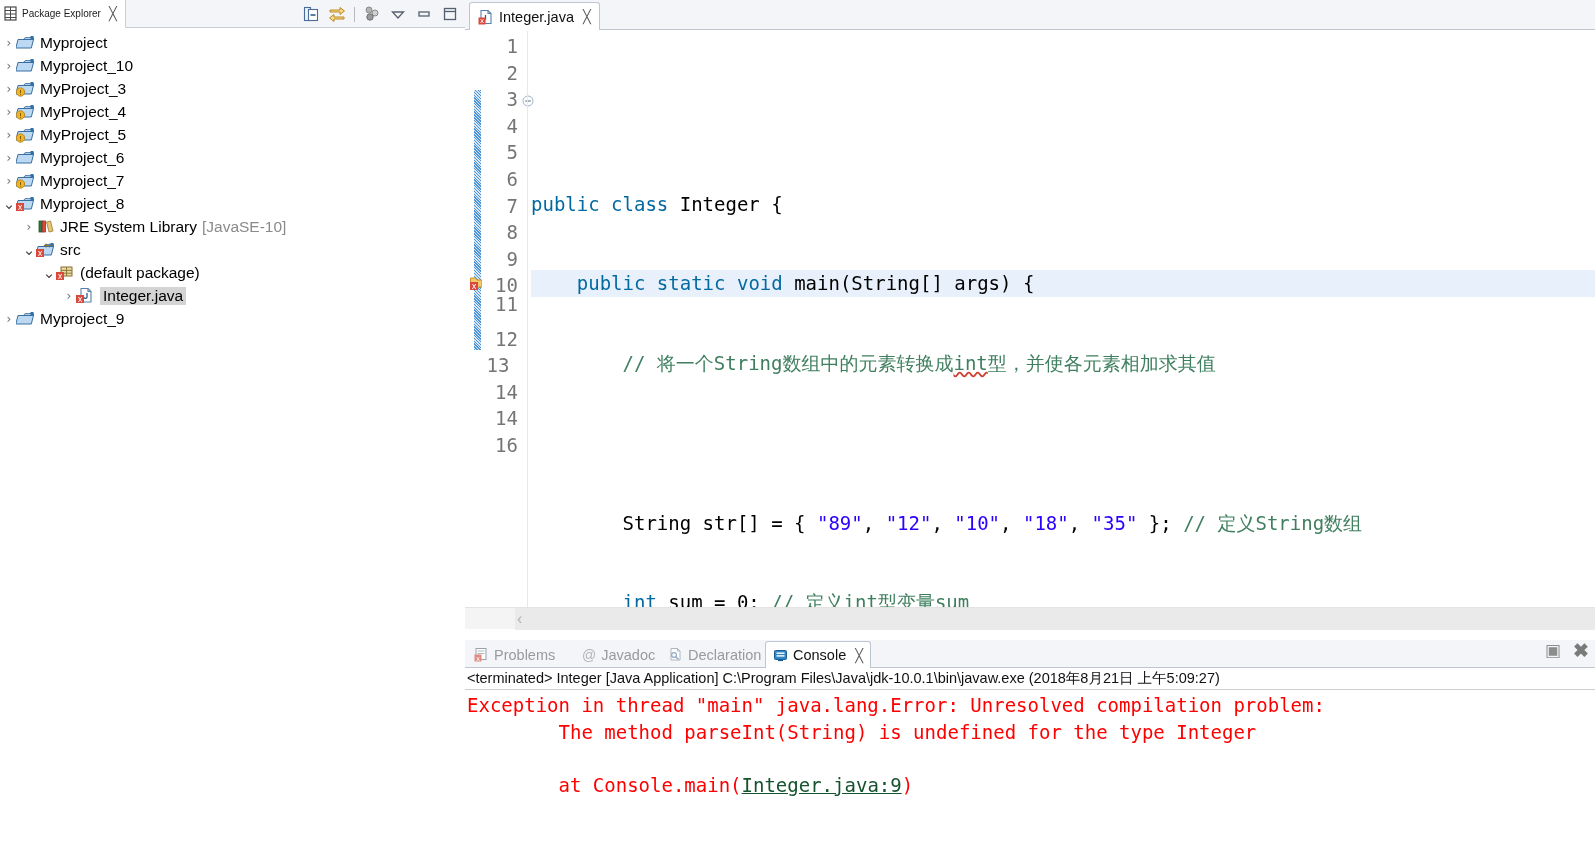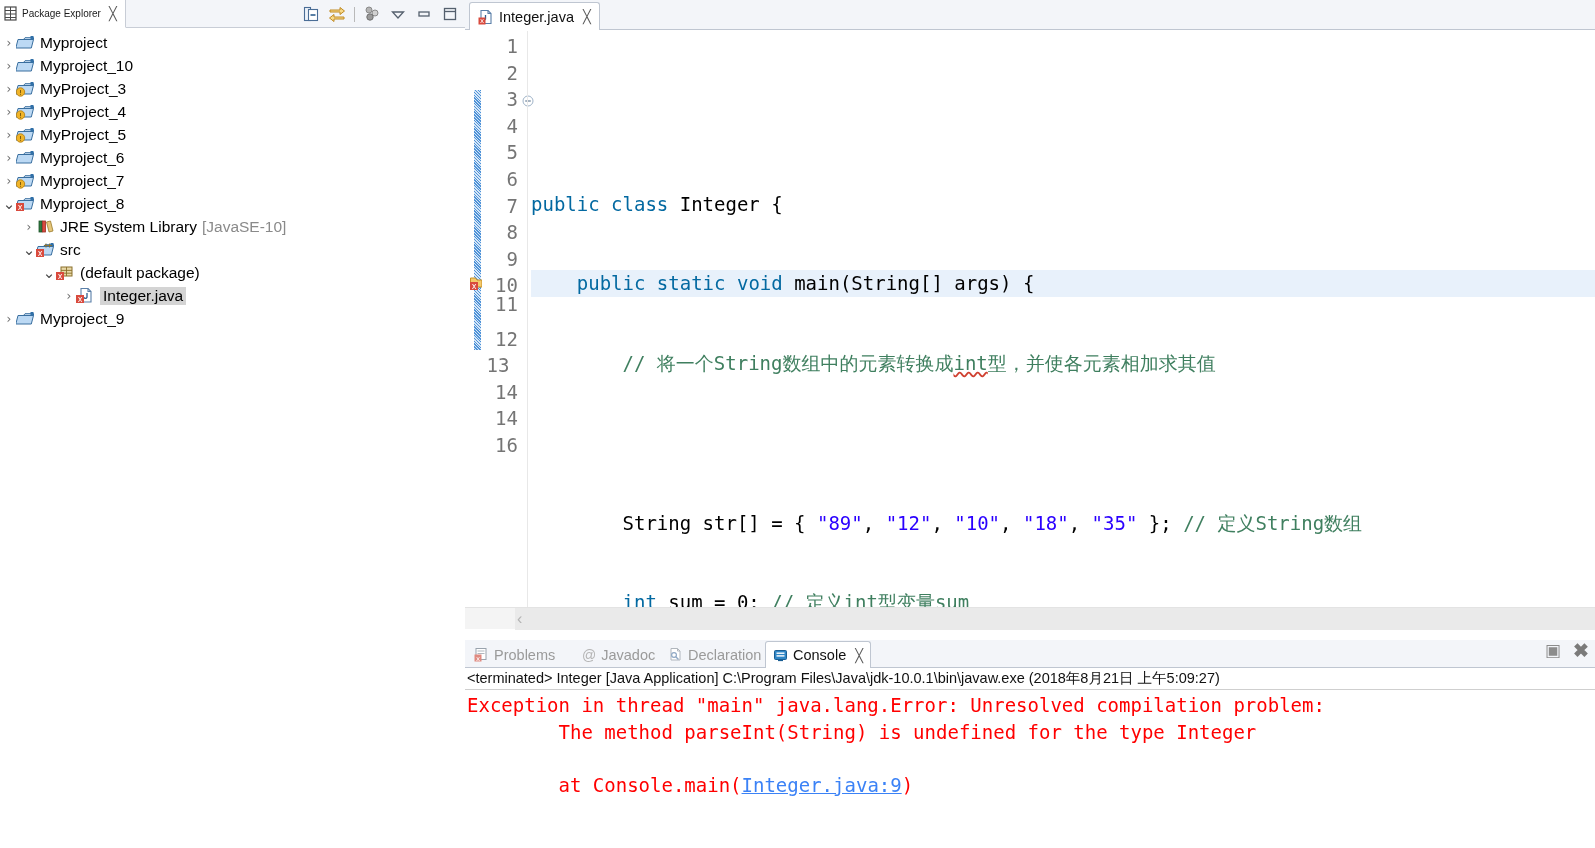--- a/index.html
+++ b/index.html
@@ -100,21 +100,21 @@
          padding:0 7px; font-size:14.5px; color:#9a9a9a; }
   .ctab.active{ background:#ffffff; color:#111; border:1px solid #bfc6d1; border-bottom:none;
                 border-radius:3px 3px 0 0; }
   .ctab.active::after{ content:""; position:absolute; left:0; right:0; bottom:-1px; height:2px; background:#fff;}
   #con-tools{ position:absolute; right:6px; top:4px; display:flex; align-items:center; gap:12px; }
   #con-head{ position:absolute; top:29px; left:2px; font-size:14.5px; color:#111;
              font-family:"Liberation Sans",sans-serif; white-space:nowrap; }
   #con-out{ position:absolute; top:52px; left:2px; right:0;
             font-family:"DejaVu Sans Mono","Liberation Mono",monospace;
             font-size:19px; line-height:26.5px; color:#ff0000; white-space:pre; }
-  #con-out a{ color:#3b82f6; text-decoration:underline; }
+  #con-out a{ color:#14532d; text-decoration:underline; }
   #con-sep{ position:absolute; top:49px; left:0; width:1130px; height:1px; background:#cfcfcf; }
 </style>
 </head>
 <body>
 
 <div id="app">
 
   <div id="pkg-panel">
 
     <div id="pkg-tabrow">

